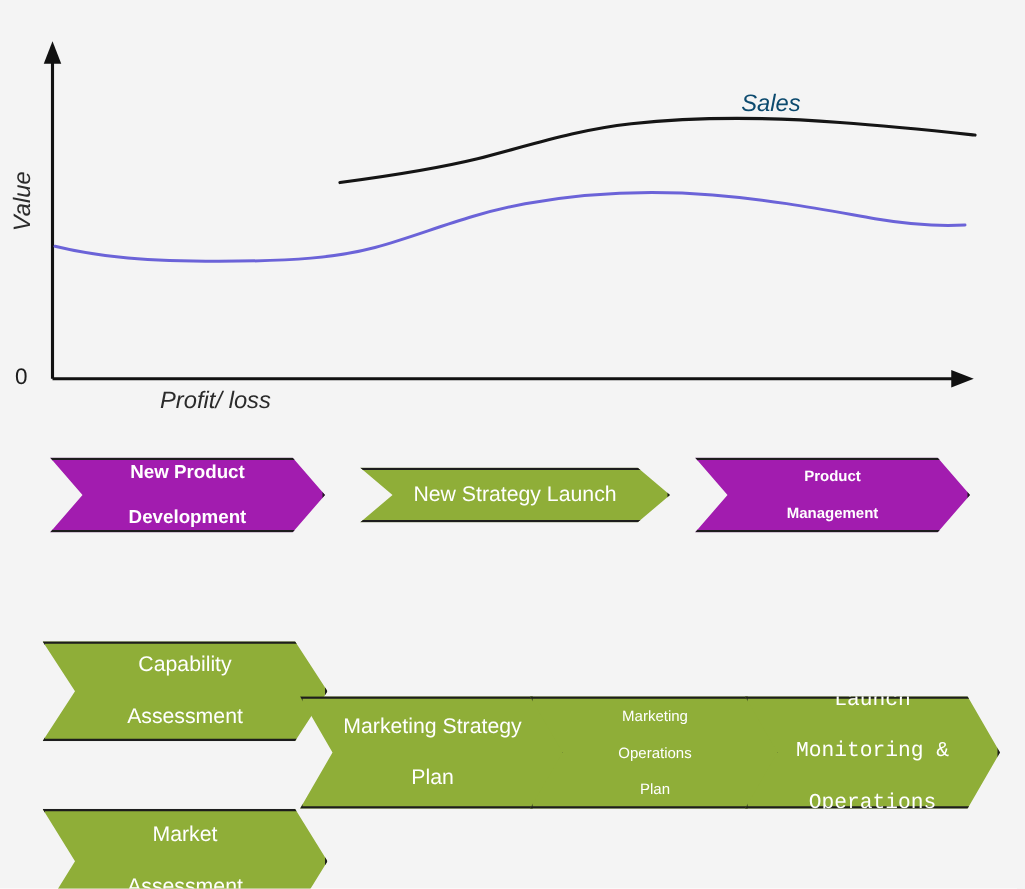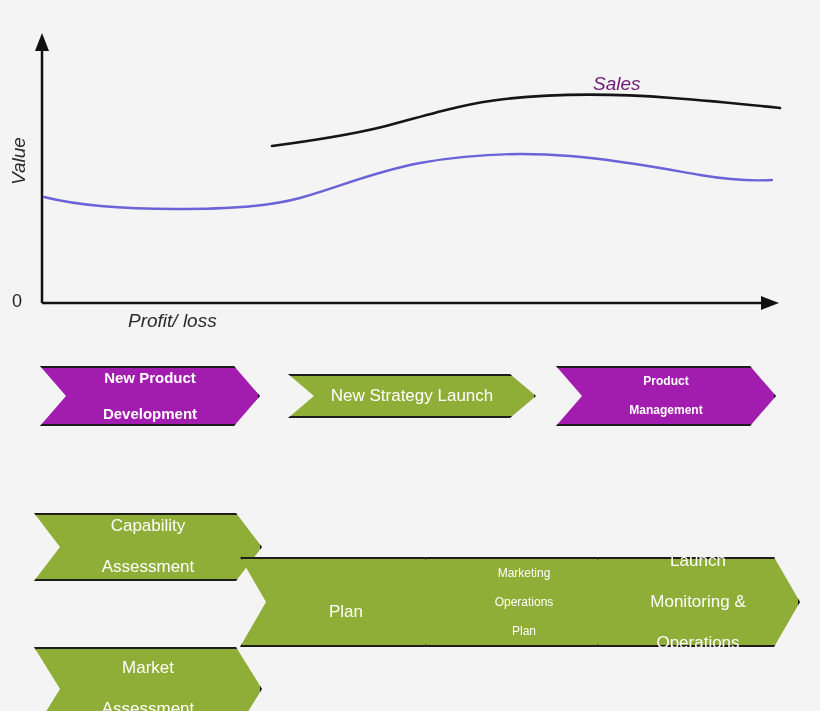--- a/index.html
+++ b/index.html
@@ -48,21 +48,21 @@
     left: 12px; top: 291px;
     font-size: 18px;
     color: #1e1e1e;
     font-style: normal;
   }
   #sales-label {
     position: absolute;
     left: 593px; top: 73px;
     font-style: italic;
     font-size: 19px;
-    color: #701a75;
+    color: #0c4a6e;
   }
 
   
   .chev-row { position: absolute; }
   .chev {
     position: absolute;
     display: flex;
     align-items: center;
     justify-content: center;
     box-sizing: border-box;
@@ -75,25 +75,25 @@
   }
   .chev.gray { background: #a21caf; font-weight: bold; }
   .chev span { display: block; padding: 0 6px; }
 
   
   #chev-npd     { left: 40px;  top: 366px; width: 220px; height: 60px; font-size: 15px; }
   #chev-npl     { left: 288px; top: 374px; width: 248px; height: 44px; font-size: 17px; }
   #chev-pm      { left: 556px; top: 366px; width: 220px; height: 60px; font-size: 12px; }
 
   
-  #chev-cap     { left: 34px;  top: 513px; width: 228px; height: 68px; font-size: 17px; }
+  #chev-cap     { left: 34px;  top: 513px; width: 228px; height: 80px; font-size: 17px; }
   #chev-mkt     { left: 34px;  top: 647px; width: 228px; height: 84px; font-size: 17px; }
   #chev-msp     { left: 240px; top: 557px; width: 212px; height: 90px; font-size: 17px; }
   #chev-mop     { left: 424px; top: 557px; width: 200px; height: 90px; font-size: 12px; }
-  #chev-lma     { left: 596px; top: 557px; width: 204px; height: 90px; font-size: 17px; }
+  #chev-lma     { left: 596px; top: 557px; width: 204px; height: 90px; font-size: 17px; font-family: Liberation Mono, monospace; }
 </style>
 </head>
 <body>
 
 <div id="stage">
 
   <div id="chart-area">
 
     <svg id="chart-svg" width="820" height="350" viewBox="0 0 820 350">
 
@@ -152,21 +152,21 @@
 
     <div class="chev" id="chev-mkt">
       <span>
         <span>Market</span><br>
         <span>Assessment</span>
       </span>
     </div>
 
     <div class="chev" id="chev-msp">
       <span>
-        <br>
+        <span>Marketing Strategy</span><br>
         <span>Plan</span>
       </span>
     </div>
 
     <div class="chev" id="chev-mop">
       <span>
         <span>Marketing</span><br>
         <span>Operations</span><br>
         <span>Plan</span>
       </span>

